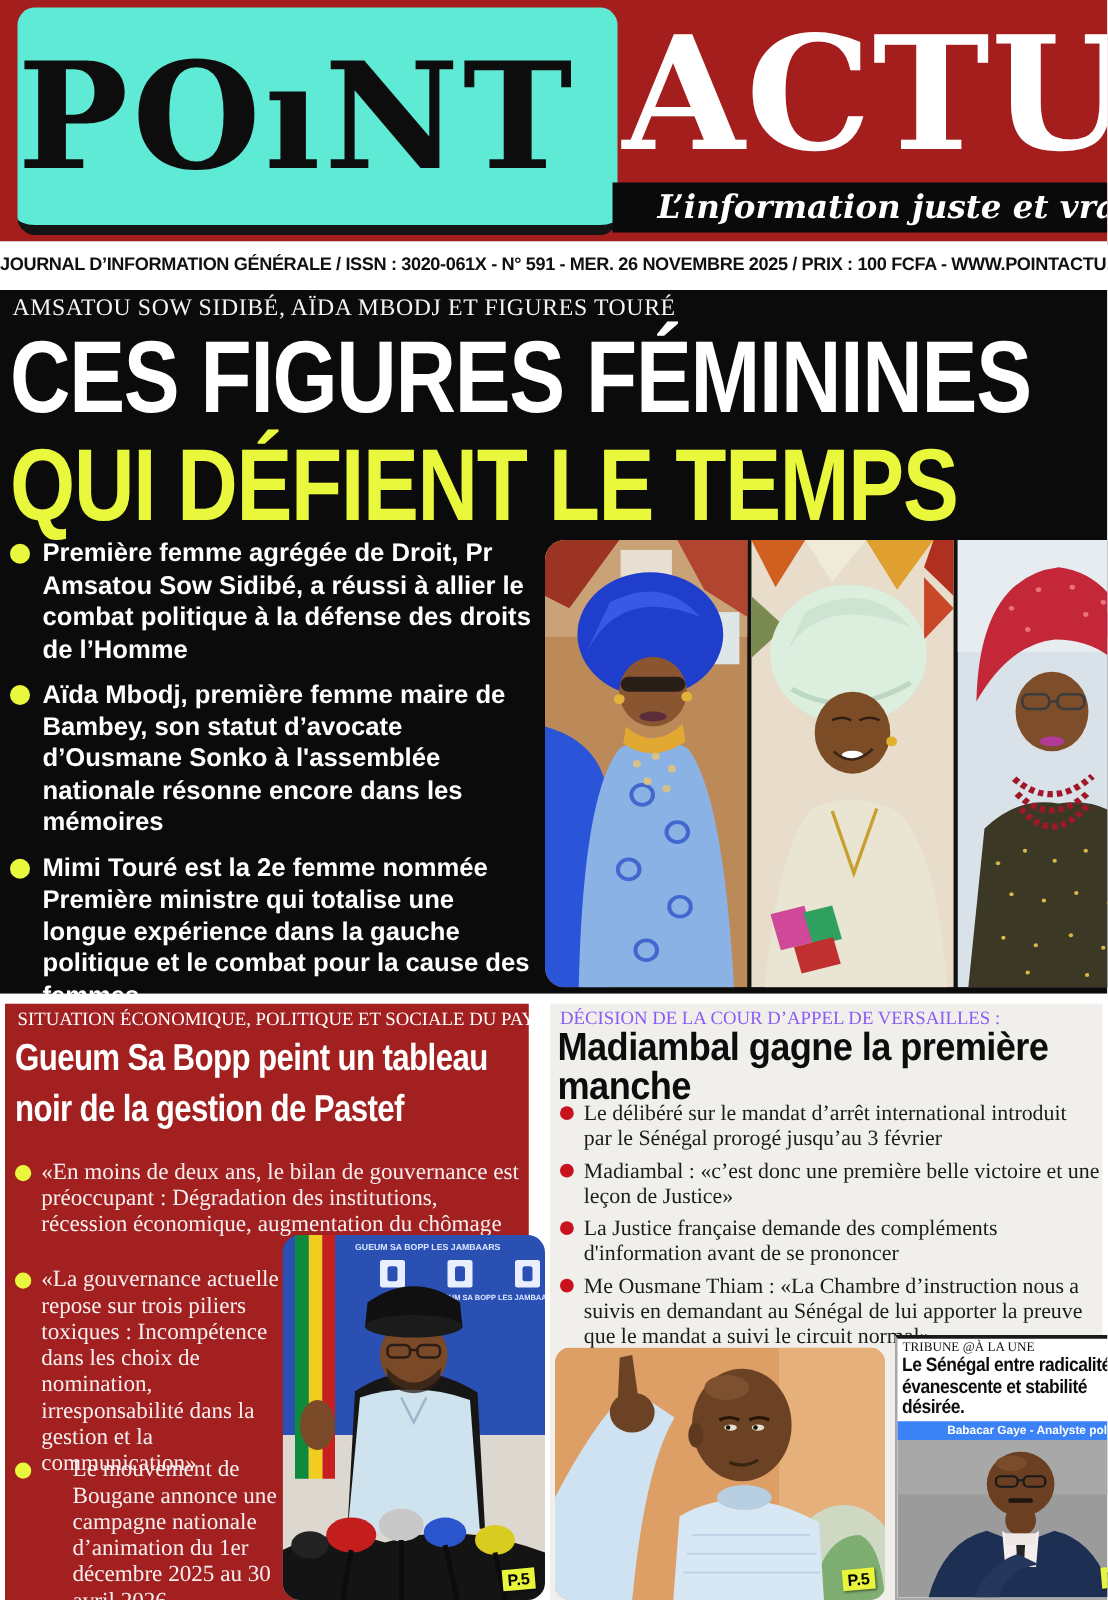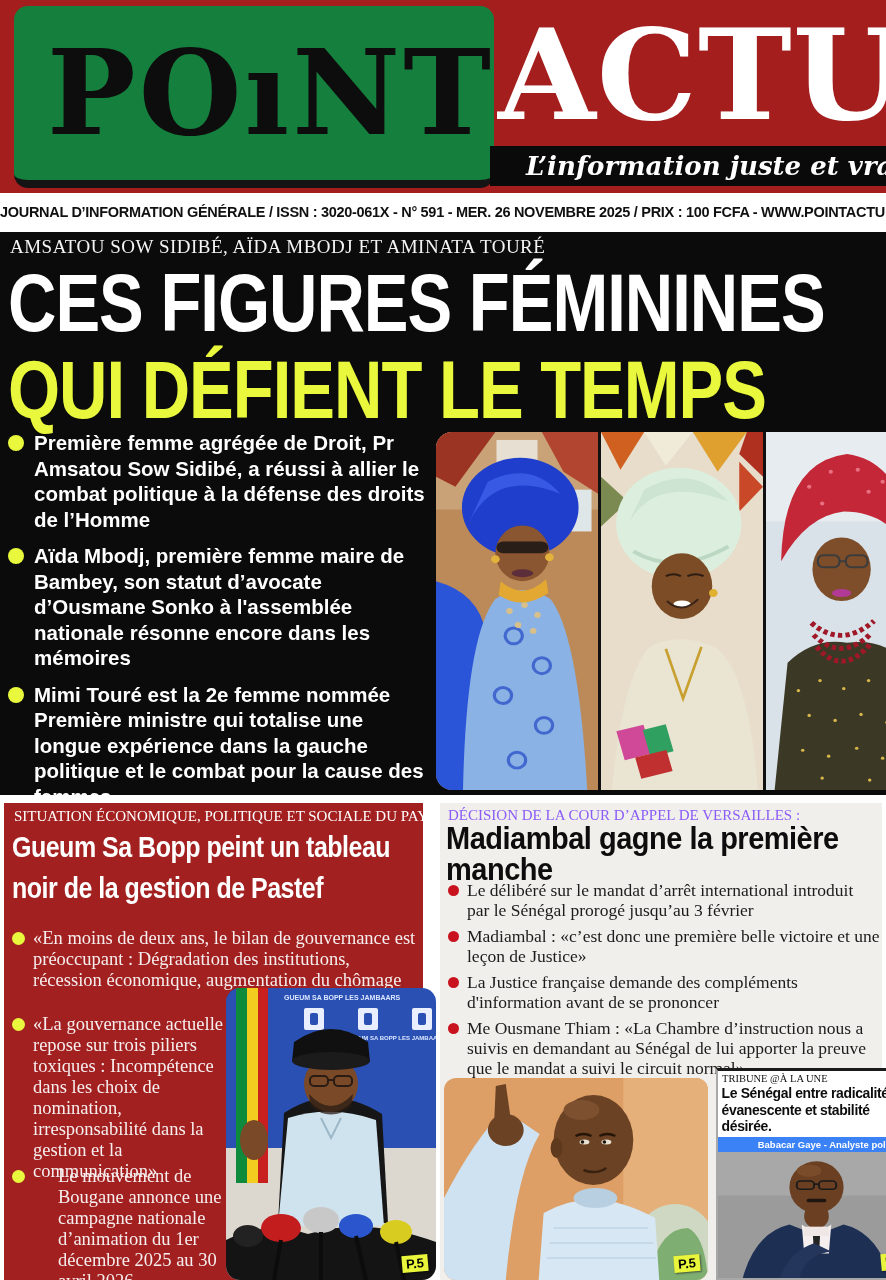--- a/index.html
+++ b/index.html
@@ -2,22 +2,22 @@
 <html><head>
 <meta charset="utf-8">
 <style>
   html,body{margin:0;padding:0;background:#ffffff;}
   .page{position:relative;width:886px;height:1280px;overflow:hidden;background:#fff;
         font-family:"Liberation Sans",sans-serif;}
   .abs{position:absolute;}
 
   
   .masthead{left:0;top:0;width:886px;height:193px;background:#a41e1e;border-bottom:3px solid #6d1010;}
-  .logo-box{left:14px;top:6px;width:480px;height:174px;background:#15803d;border-radius:14px;
-            border-bottom:8px solid #141414;display:flex;align-items:center;justify-content:flex-end;}
+  .logo-box{left:14px;top:6px;width:480px;height:174px;background:#5eead4;border-radius:14px;
+            border-bottom:8px solid #141414;display:flex;align-items:center;justify-content:flex-start;}
   .logo-point{font-family:"DejaVu Serif","Liberation Serif",serif;font-weight:bold;color:#0d0d0d;
               font-size:118px;line-height:160px;letter-spacing:3px;}
   .logo-i-wrap{position:relative;display:inline-block;}
   .logo-actu{left:498px;top:0px;width:388px;height:150px;font-family:"DejaVu Serif","Liberation Serif",serif;
              font-weight:bold;color:#ffffff;font-size:126px;line-height:150px;letter-spacing:1px;text-align:center;}
   .tagline-strip{left:490px;top:146px;width:396px;height:40px;background:#0a0a0a;color:#ffffff;
                  font-family:"DejaVu Serif","Liberation Serif",serif;font-style:italic;font-weight:bold;
                  font-size:26px;line-height:40px;padding-left:36px;box-sizing:border-box;white-space:nowrap;}
   .info-strip{left:0;top:193px;width:886px;height:39px;background:#ffffff;color:#101010;
               font-weight:bold;font-size:14.5px;letter-spacing:-0.3px;text-align:center;line-height:39px;white-space:nowrap;}
@@ -89,21 +89,21 @@
       <div class="logo-point">
         <span>PO</span><span class="logo-i-wrap"><span>ı</span></span><span>NT</span>
       </div>
     </div>
     <div class="abs logo-actu">ACTU</div>
     <div class="abs tagline-strip">L’information juste et vraie</div>
   </div>
   <div class="abs info-strip">JOURNAL D’INFORMATION GÉNÉRALE / ISSN : 3020-061X  - N° 591 - MER. 26 NOVEMBRE 2025 / PRIX : 100 FCFA - WWW.POINTACTU.NET</div>
 
   <div class="abs lead-bg"></div>
-  <div class="abs lead-kicker">AMSATOU SOW SIDIBÉ, AÏDA MBODJ ET AMINATA TOURÉ</div>
+  <div class="abs lead-kicker">AMSATOU SOW SIDIBÉ, AÏDA MBODJ ET FIGURES TOURÉ</div>
   <div class="abs lead-h1 lead-h1a">CES FIGURES FÉMININES</div>
   <div class="abs lead-h1 lead-h1b">QUI DÉFIENT LE TEMPS</div>
 
   <div class="abs lead-bullets">
     <div class="lead-bullet">
       <span class="dot-yellow"></span>
       <span class="lead-bullet-text">Première femme agrégée de Droit, Pr Amsatou Sow Sidibé, a réussi à allier le combat politique à la défense des droits de l’Homme</span>
     </div>
     <div class="lead-bullet">
       <span class="dot-yellow"></span>

